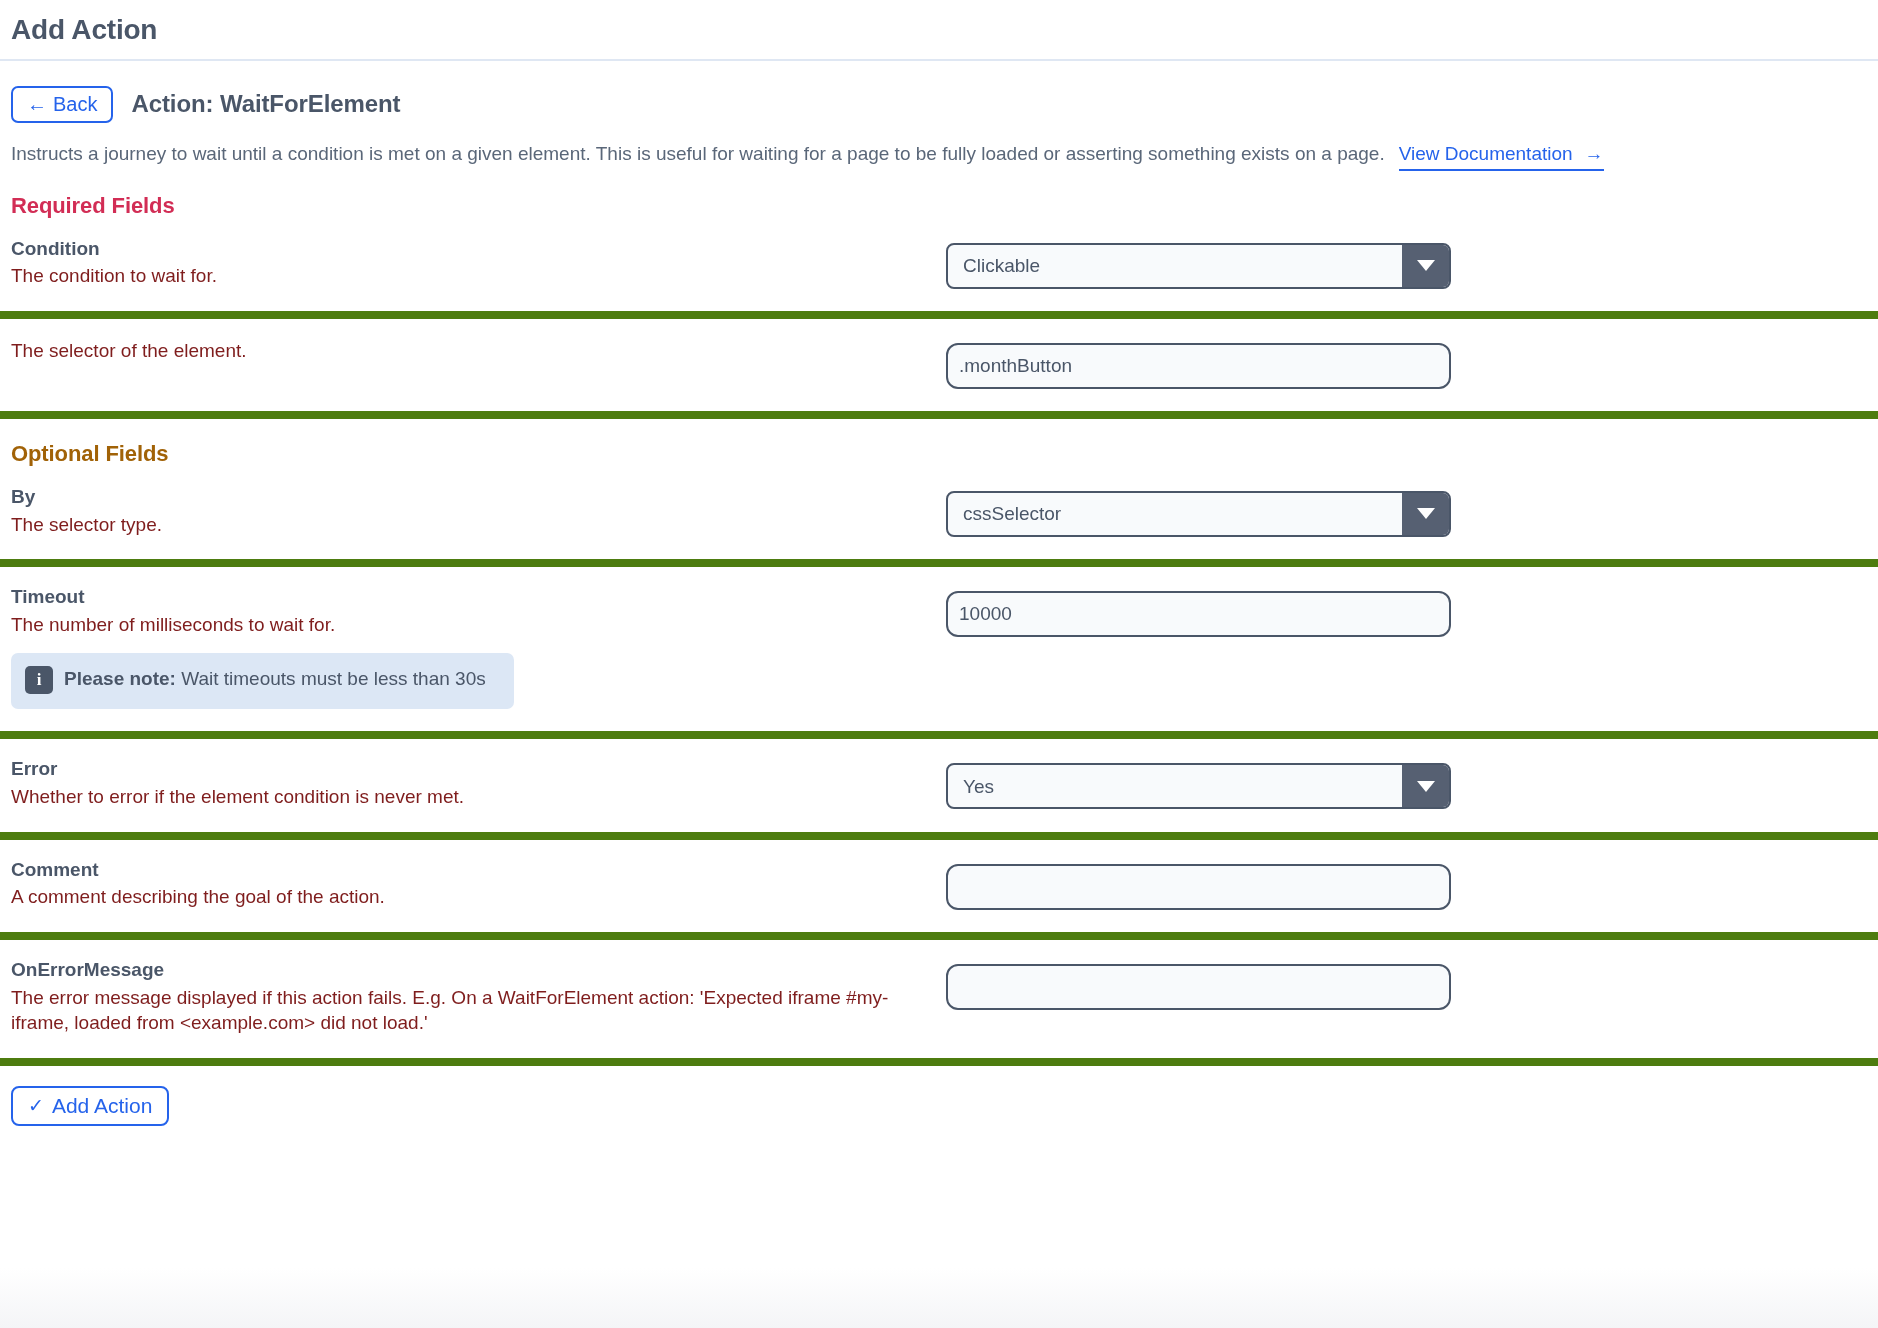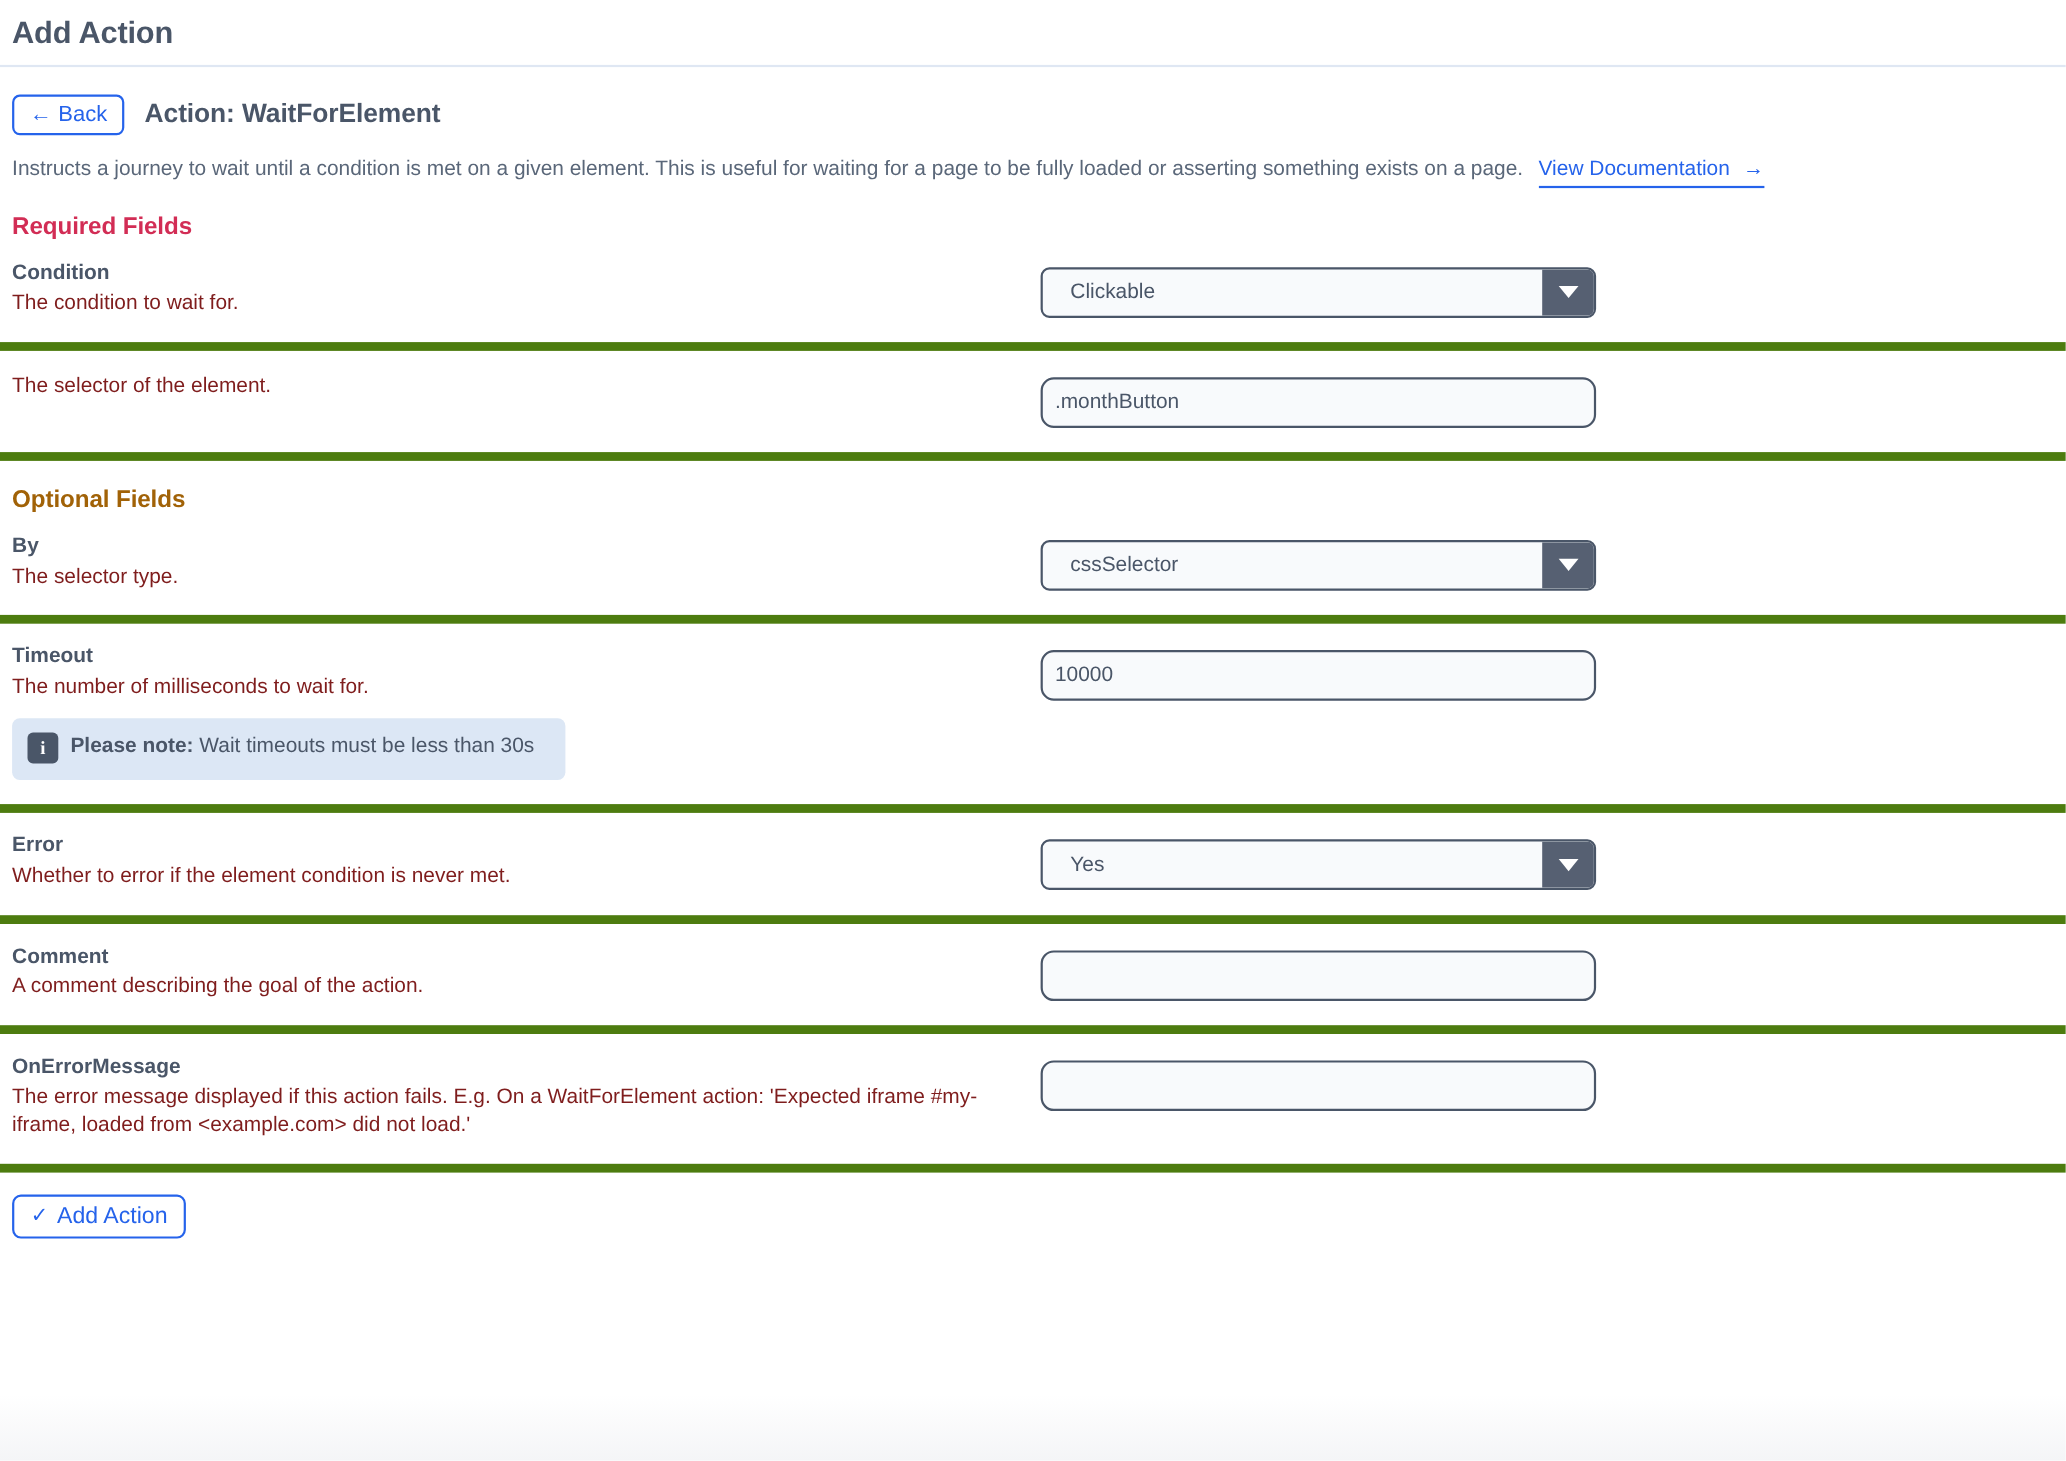--- a/index.html
+++ b/index.html
@@ -156,21 +156,21 @@
     border: 2px solid #4a5668;
     border-radius: 8px;
     background: #f8fafc;
     overflow: hidden;
     display: flex;
     align-items: center;
     cursor: pointer;
   }
   .select-value {
     flex: 1 1 auto;
-    padding-left: 25px;
+    padding-left: 15px;
     font-size: 19px;
     color: #4a5668;
     line-height: 1;
     white-space: nowrap;
     overflow: hidden;
   }
   .select-arrow-btn {
     width: 47px;
     height: 100%;
     background: #566072;

